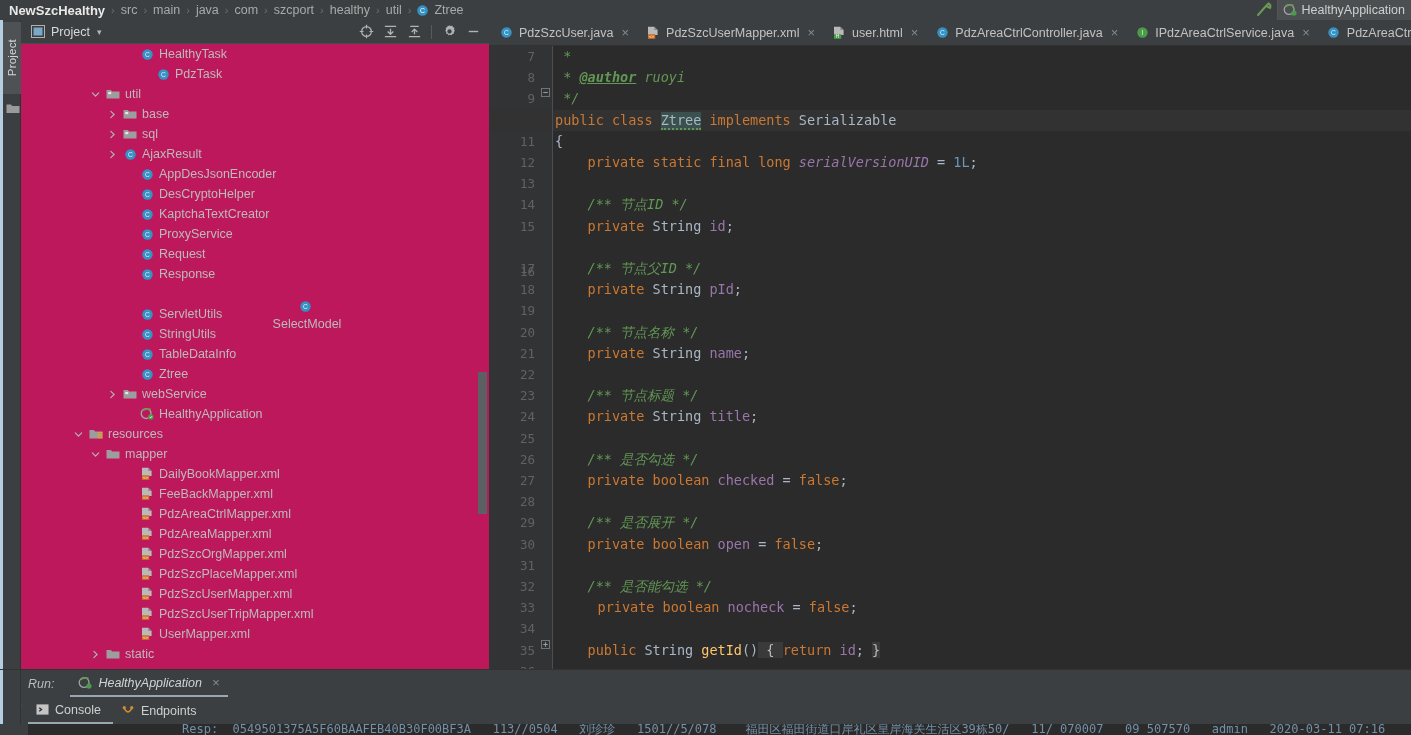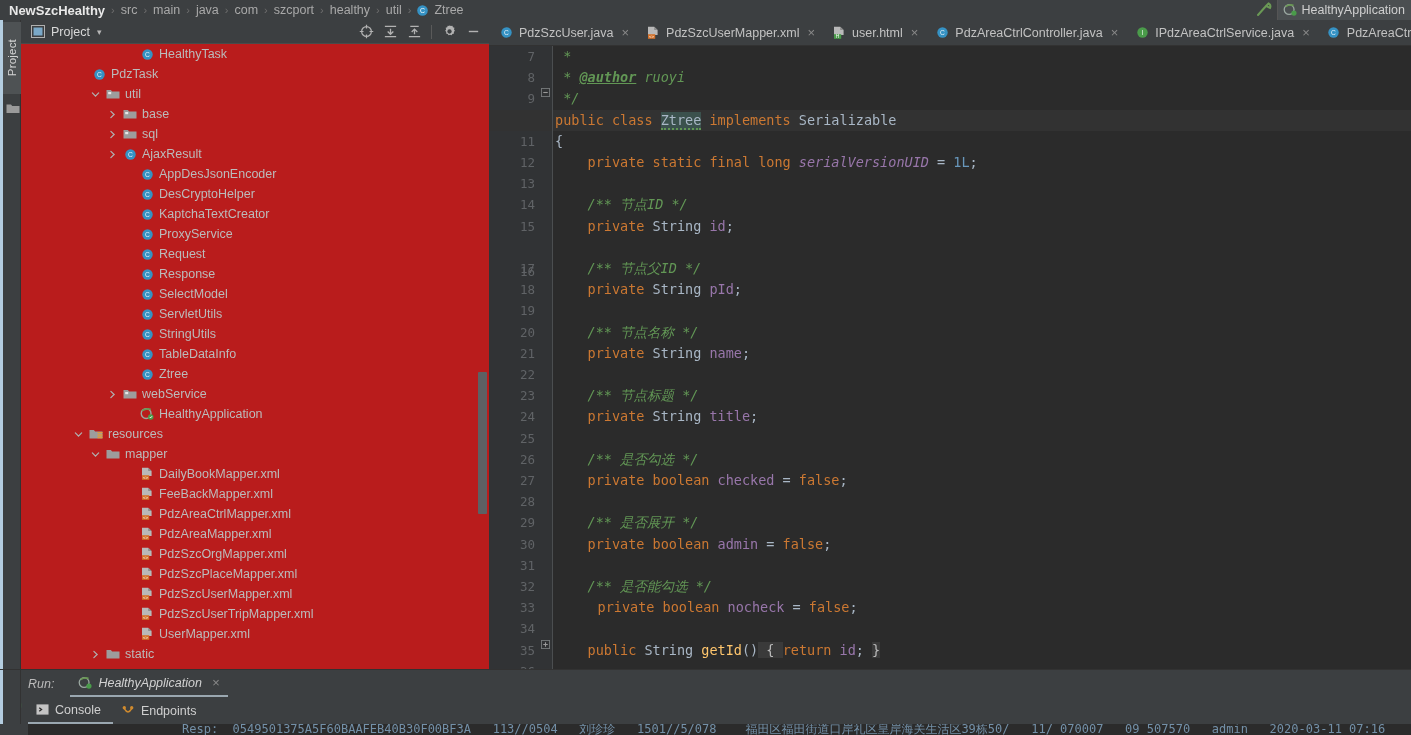--- a/index.html
+++ b/index.html
@@ -69,21 +69,21 @@
   .panel-title { font-size: 12.5px; color: #d8d8d8; margin-left: 6px; }
   .caret-dn { margin-left: 7px; color: #b6b6b6; font-size: 9px; }
   .panel-header-actions {
     margin-left: auto; display: flex; align-items: center; gap: 4px; padding-right: 6px;
   }
   .hdr-btn { width: 20px; height: 20px; display:flex; align-items:center; justify-content:center; }
   .hdr-div { width:1px; height:14px; background:#5a5a5a; margin:0 3px; }
 
   .tree {
     position: absolute; top: 24px; left: 0; width: 468px; height: 625px;
-    background: #b91c1c; overflow: hidden;
+    background: #be185d; overflow: hidden;
   }
   .tree-row {
     height: 20px; display: flex; align-items: center;
     font-size: 12.5px; color: #bbbbbb; white-space: nowrap;
   }
   .tw { display:inline-block; width:14px; text-align:center; flex:0 0 14px; }
   .ticon { display:inline-block; width:16px; flex:0 0 16px; margin-right:4px;
            display:flex; align-items:center; justify-content:center; }
   .tlabel { line-height: 20px; }
 
@@ -298,21 +298,21 @@
       <div class="tree-row" style="padding-left: 104px;">
         <span class="tw"></span>
         <span class="ticon">
           <svg width="13" height="13" viewBox="0 0 16 16">
             <circle cx="8" cy="8" r="6.4" fill="#3592c4"></circle>
             <text x="8" y="11.3" font-size="8.2" fill="#e9f3fa" text-anchor="middle" font-family="Liberation Sans,sans-serif">C</text>
           </svg>
         </span>
         <span class="tlabel">HealthyTask</span>
       </div>
-      <div class="tree-row" style="padding-left: 56px;">
+      <div class="tree-row" style="padding-left: 120px;">
         <span class="tw"></span>
         <span class="ticon">
           <svg width="13" height="13" viewBox="0 0 16 16">
             <circle cx="8" cy="8" r="6.4" fill="#3592c4"></circle>
             <text x="8" y="11.3" font-size="8.2" fill="#e9f3fa" text-anchor="middle" font-family="Liberation Sans,sans-serif">C</text>
           </svg>
         </span>
         <span class="tlabel">PdzTask</span>
       </div>
       <div class="tree-row" style="padding-left: 70px;">
@@ -424,21 +424,21 @@
       <div class="tree-row" style="padding-left: 104px;">
         <span class="tw"></span>
         <span class="ticon">
           <svg width="13" height="13" viewBox="0 0 16 16">
             <circle cx="8" cy="8" r="6.4" fill="#3592c4"></circle>
             <text x="8" y="11.3" font-size="8.2" fill="#e9f3fa" text-anchor="middle" font-family="Liberation Sans,sans-serif">C</text>
           </svg>
         </span>
         <span class="tlabel">Response</span>
       </div>
-      <div class="tree-row" style="padding-left: 104px;">
+      <div class="tree-row" style="padding-left: 104px; flex-direction: column;">
         <span class="tw"></span>
         <span class="ticon">
           <svg width="13" height="13" viewBox="0 0 16 16">
             <circle cx="8" cy="8" r="6.4" fill="#3592c4"></circle>
             <text x="8" y="11.3" font-size="8.2" fill="#e9f3fa" text-anchor="middle" font-family="Liberation Sans,sans-serif">C</text>
           </svg>
         </span>
         <span class="tlabel">SelectModel</span>
       </div>
       <div class="tree-row" style="padding-left: 104px;">
@@ -791,21 +791,21 @@
       <div class="code-line" style="position: absolute; top: 275.6px; left: 2px;"><span class="pln">    </span><span class="cmt">/** 节点名称 */</span></div>
       <div class="code-line" style="position: absolute; top: 296.8px; left: 2px;"><span class="pln">    </span><span class="kw">private </span><span class="pln">String </span><span class="fld">name</span><span class="pln">;</span></div>
       <div class="code-line" style="position: absolute; top: 318px; left: 2px;"></div>
       <div class="code-line" style="position: absolute; top: 339.2px; left: 2px;"><span class="pln">    </span><span class="cmt">/** 节点标题 */</span></div>
       <div class="code-line" style="position: absolute; top: 360.4px; left: 2px;"><span class="pln">    </span><span class="kw">private </span><span class="pln">String </span><span class="fld">title</span><span class="pln">;</span></div>
       <div class="code-line" style="position: absolute; top: 381.6px; left: 2px;"></div>
       <div class="code-line" style="position: absolute; top: 402.8px; left: 2px;"><span class="pln">    </span><span class="cmt">/** 是否勾选 */</span></div>
       <div class="code-line" style="position: absolute; top: 424px; left: 2px;"><span class="pln">    </span><span class="kw">private boolean </span><span class="fld">checked</span><span class="pln"> = </span><span class="kw">false</span><span class="pln">;</span></div>
       <div class="code-line" style="position: absolute; top: 445.2px; left: 2px;"></div>
       <div class="code-line" style="position: absolute; top: 466.4px; left: 2px;"><span class="pln">    </span><span class="cmt">/** 是否展开 */</span></div>
-      <div class="code-line" style="position: absolute; top: 487.6px; left: 2px;"><span class="pln">    </span><span class="kw">private boolean </span><span class="fld">admin</span><span class="pln"> = </span><span class="kw">false</span><span class="pln">;</span></div>
+      <div class="code-line" style="position: absolute; top: 487.6px; left: 2px;"><span class="pln">    </span><span class="kw">private boolean </span><span class="fld">open</span><span class="pln"> = </span><span class="kw">false</span><span class="pln">;</span></div>
       <div class="code-line" style="position: absolute; top: 508.8px; left: 2px;"></div>
       <div class="code-line" style="position: absolute; top: 530px; left: 2px;"><span class="pln">    </span><span class="cmt">/** 是否能勾选 */</span></div>
       <div class="code-line" style="position: absolute; top: 551.2px; left: 12px;"><span class="pln">    </span><span class="kw">private boolean </span><span class="fld">nocheck</span><span class="pln"> = </span><span class="kw">false</span><span class="pln">;</span></div>
       <div class="code-line" style="position: absolute; top: 572.4px; left: 2px;"></div>
       <div class="code-line" style="position: absolute; top: 593.6px; left: 2px;"><span class="pln">    </span><span class="kw">public </span><span class="pln">String </span><span class="mth">getId</span><span class="pln">()</span><span class="brace"> { </span><span class="kw">return </span><span class="fld">id</span><span class="pln">; </span><span class="brace">}</span></div>
       <div class="code-line" style="position: absolute; top: 614.8px; left: 2px;"></div>
     </div>
 <div style="position: absolute; left: 63px; top: 0px; width: 1px; height: 623px; background: rgb(75, 78, 80);"></div>
   </div>
 

